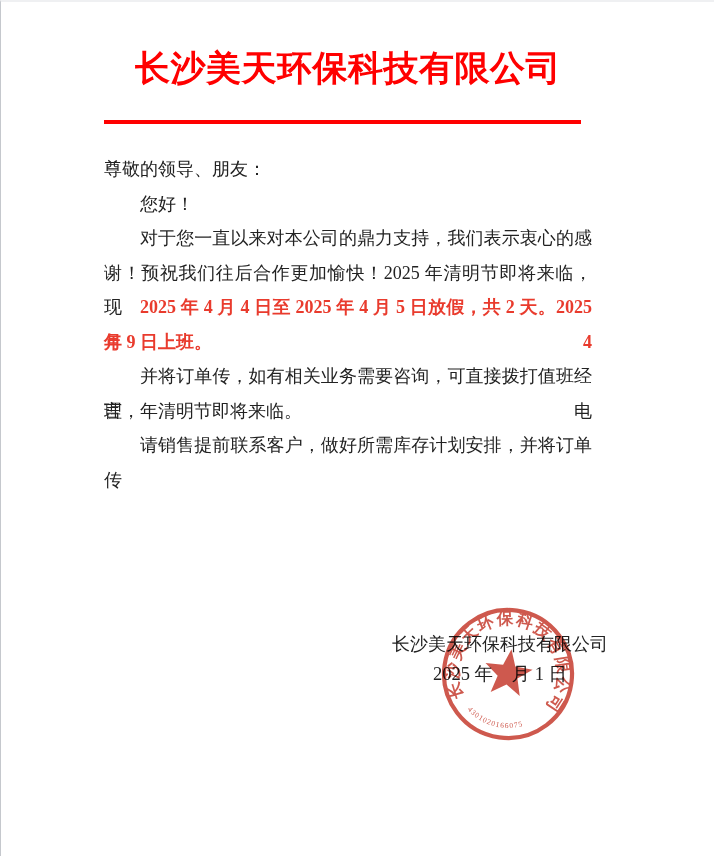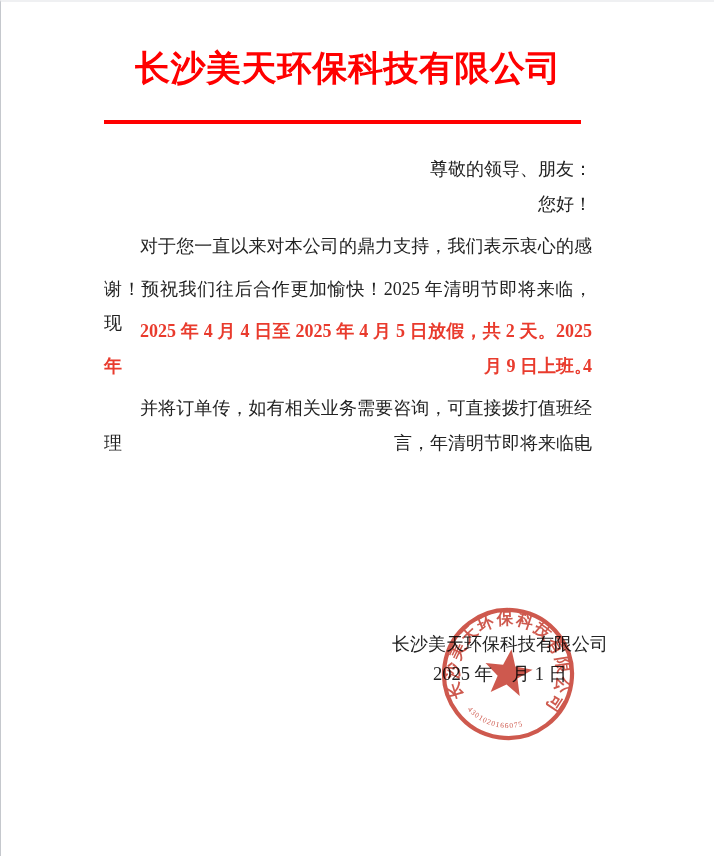--- a/index.html
+++ b/index.html
@@ -35,28 +35,27 @@
     position:absolute;left:103px;top:118px;width:477px;height:3.5px;
     background:var(--rule-red);
   }
   .notice-body{
     position:absolute;left:103px;top:150px;width:488px;
     font-size:18px;
   }
   .bl{
     height:34.5px;line-height:34.5px;
     white-space:nowrap;
-    text-align:right;
+    text-align:left;
   }
   .bl.j{
     white-space:normal;
     text-align:justify;
     text-align-last:justify;
     text-justify:inter-character;
-    margin-top:8px;
   }
   .bl.ind{text-indent:2em;}
   .bl.red{color:var(--notice-red);font-weight:bold;}
   .signature-company{
     position:absolute;left:386px;top:630px;width:226px;
     text-align:center;font-size:18px;line-height:24px;
     white-space:nowrap;
   }
   .signature-date{
     position:absolute;left:386px;top:660px;width:226px;
@@ -84,20 +83,21 @@
 
   <div class="notice-body">
     <div class="bl">尊敬的领导、朋友：</div>
     <div class="bl ind">您好！</div>
     <div class="bl ind j">对于您一直以来对本公司的鼎力支持，我们表示衷心的感</div>
     <div class="bl j">谢！预祝我们往后合作更加愉快！2025 年清明节即将来临，现</div>
     <div class="bl ind j red">2025 年 4 月 4 日至 2025 年 4 月 5 日放假，共 2 天。2025 年 4</div>
     <div class="bl red">月 9 日上班。</div>
     <div class="bl ind j">并将订单传，如有相关业务需要咨询，可直接拨打值班经理电</div>
     <div class="bl">言，年清明节即将来临。</div>
+    <div class="bl ind j">请销售提前联系客户，做好所需库存计划安排，并将订单传</div>
   </div>
 
   <div class="signature-company">长沙美天环保科技有限公司</div>
 
   <div class="signature-date">2025 年　月 1 日</div>
 
   <svg class="stamp" viewBox="0 0 160 160" width="160" height="160" xmlns="http://www.w3.org/2000/svg">
     <defs>
       <path id="arcTop" d="M 39.04 108.68 A 50 50 0 1 1 120.96 108.68" fill="none"></path>
       <path id="arcBottom" d="M 43.17 119.49 A 54 54 0 0 0 116.83 119.49" fill="none"></path>

